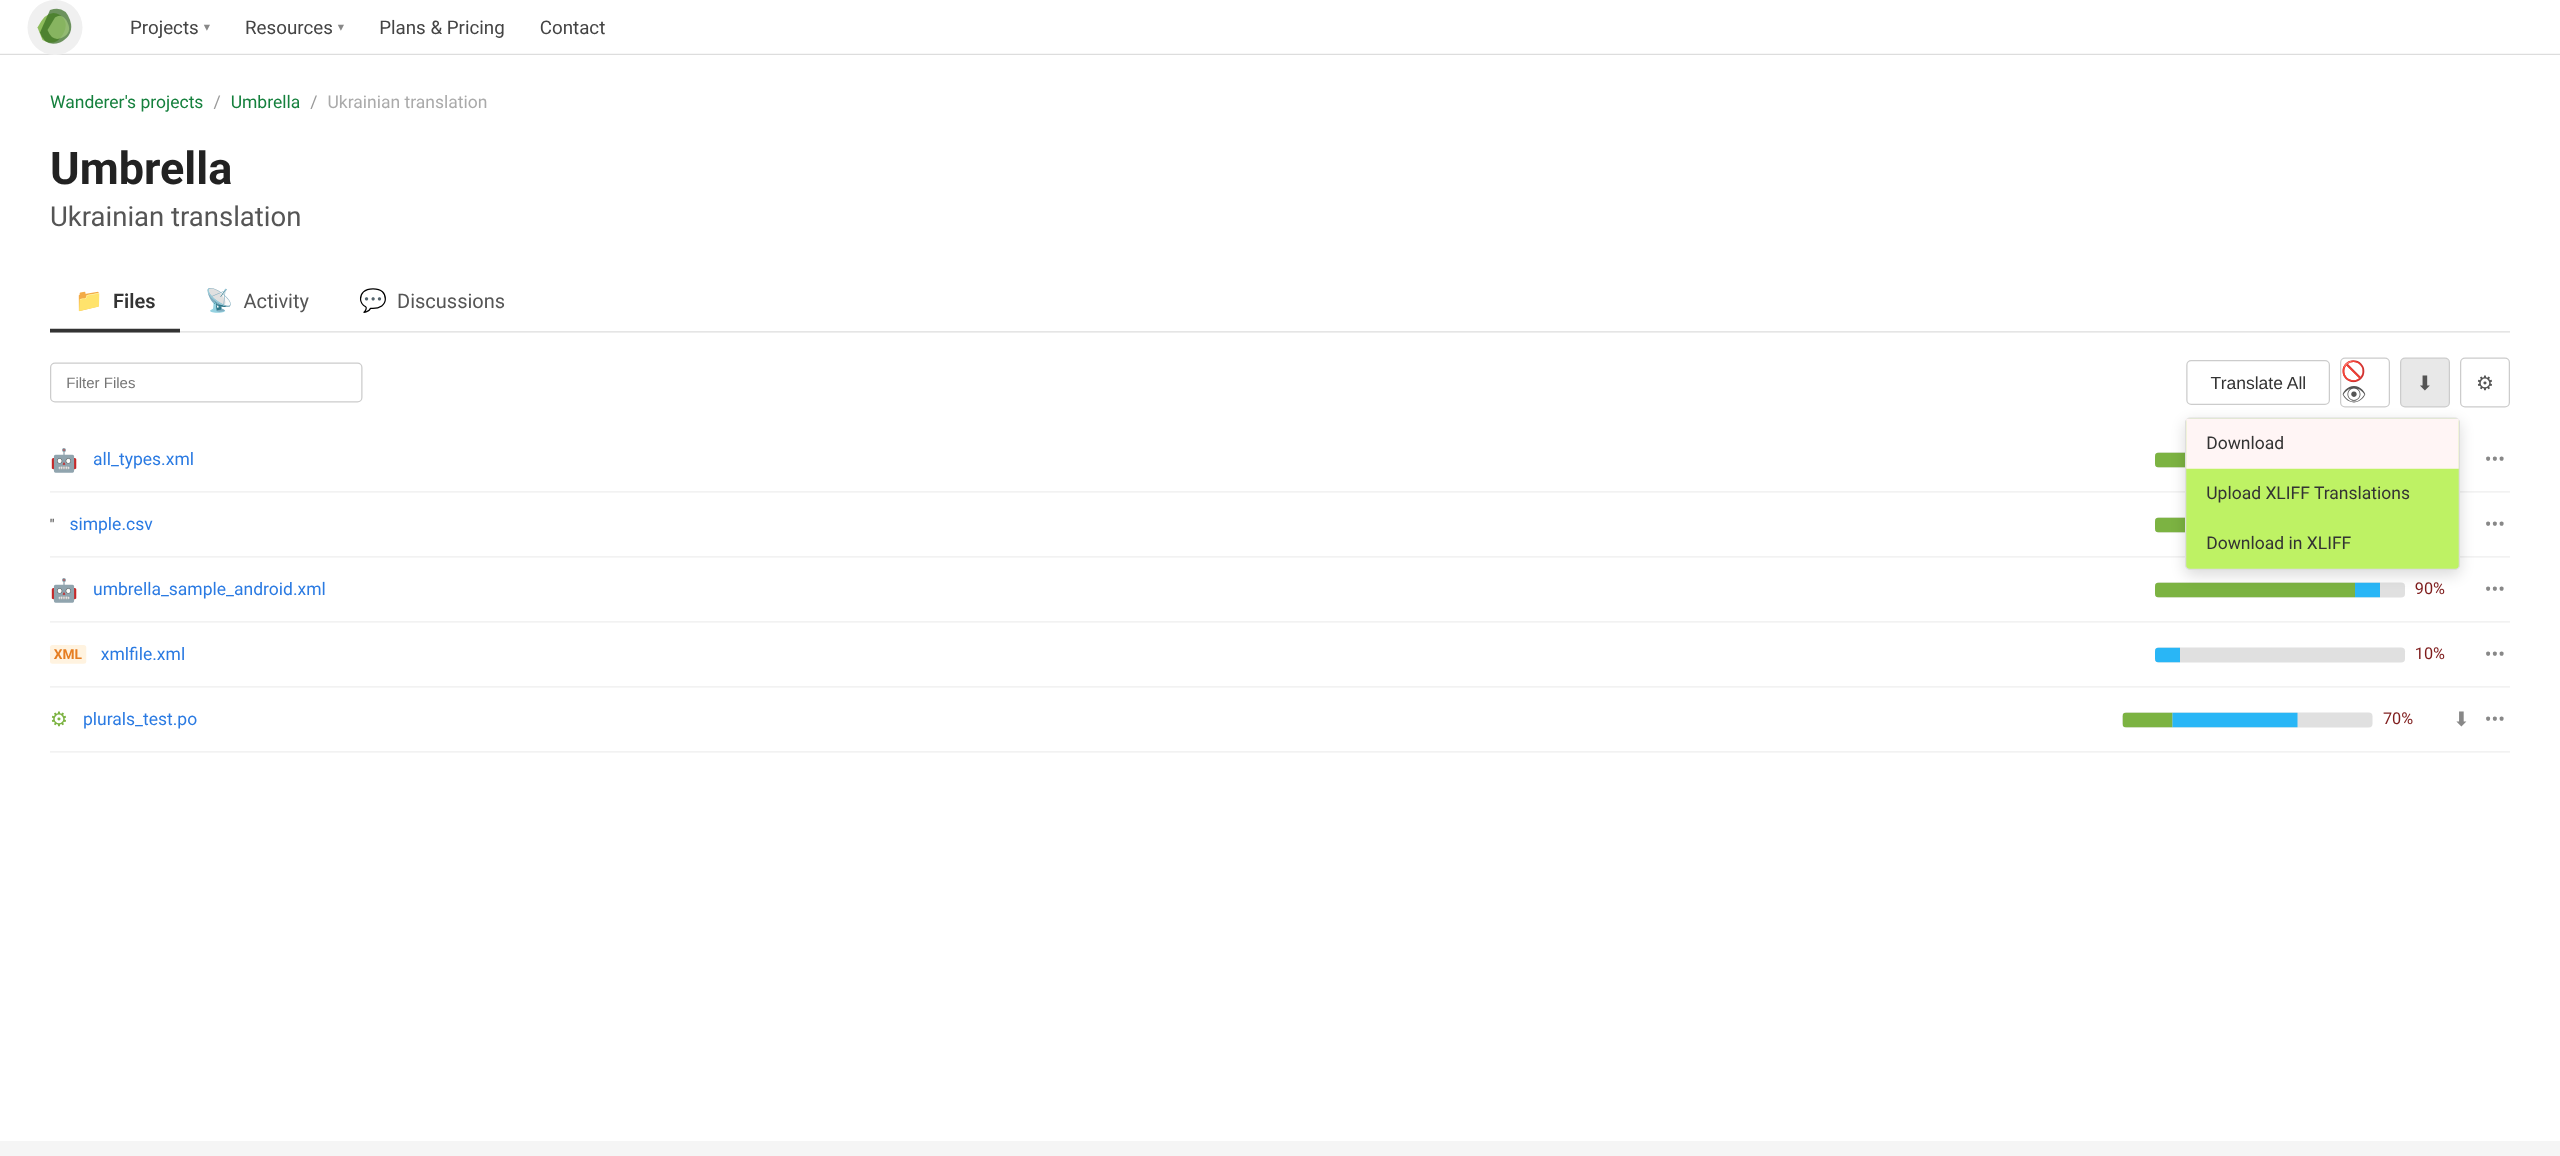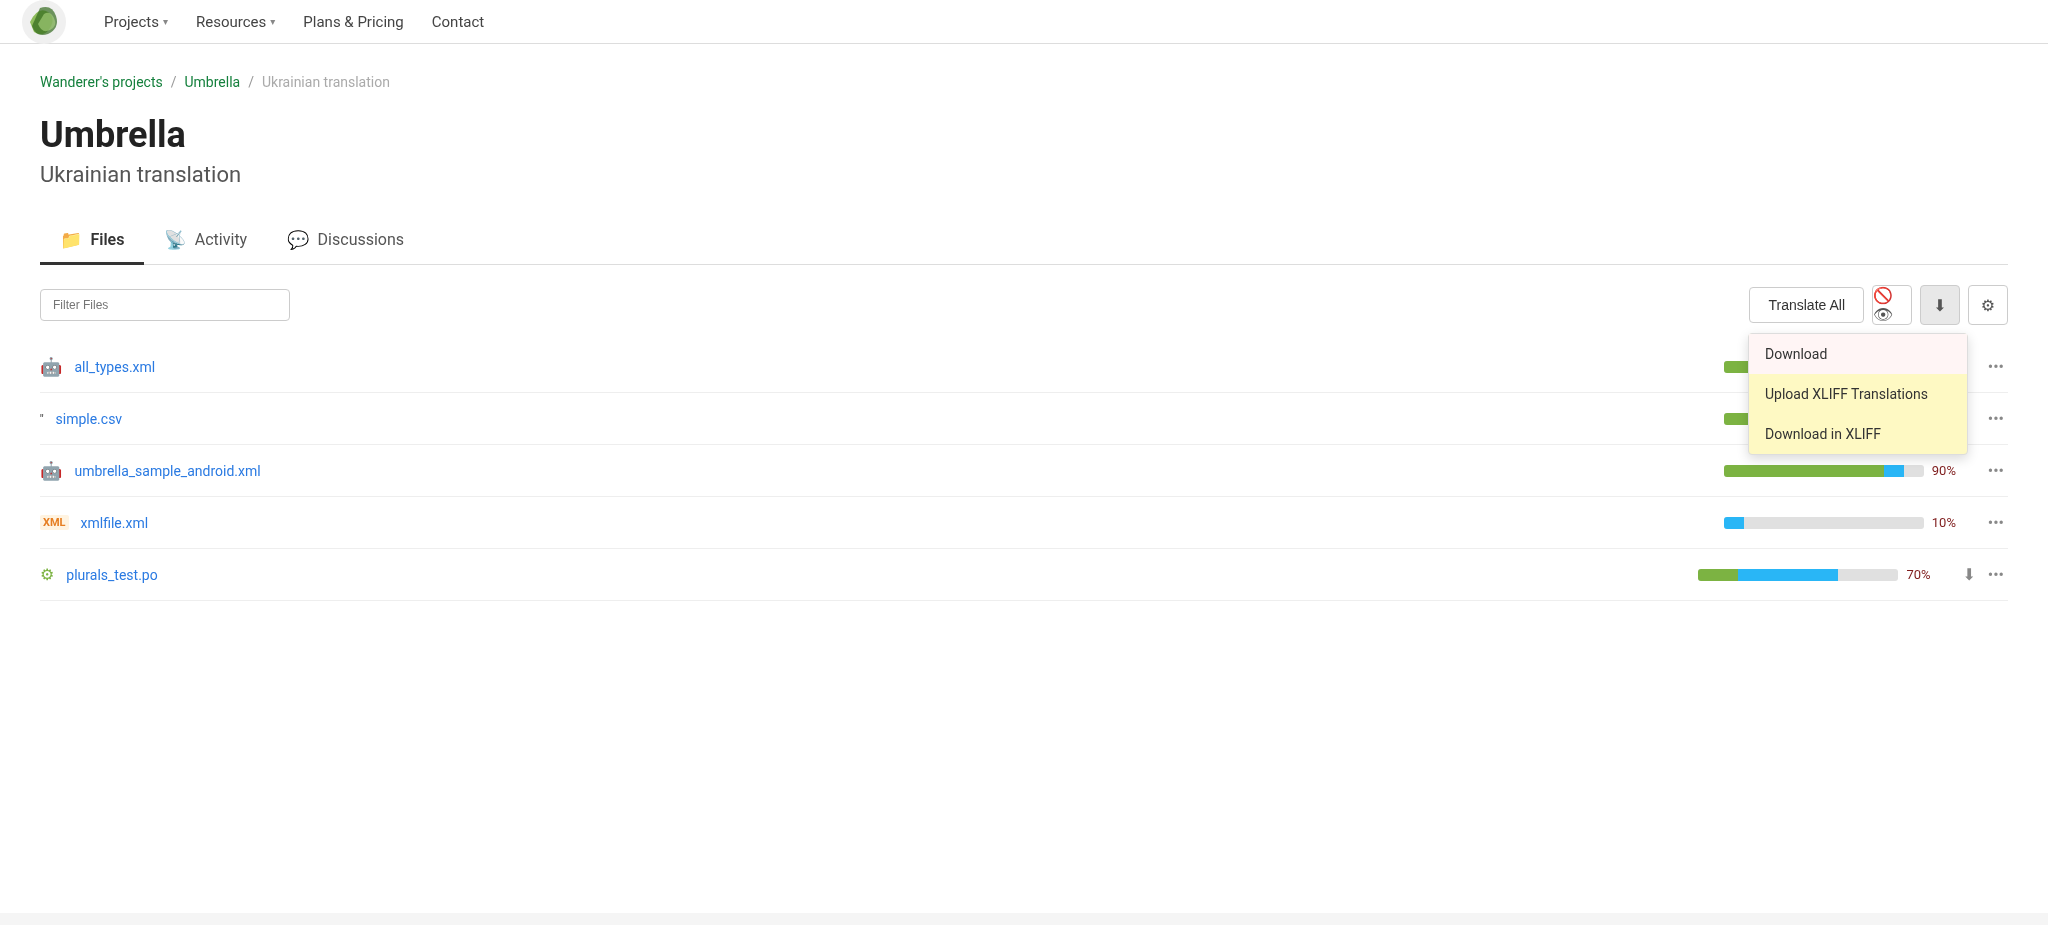--- a/index.html
+++ b/index.html
@@ -74,21 +74,21 @@
     }
     .icon-btn {
       width: 40px; height: 40px; border: 1px solid #ccc; border-radius: 4px;
       background: #fff; cursor: pointer; display: flex; align-items: center;
       justify-content: center; font-size: 16px; color: #555;
     }
     .icon-btn.active { background: #e8e8e8; }
 
     
     .dropdown-menu {
-      position: absolute; top: 48px; right: 40px; background: #fef9c3;
+      position: absolute; top: 48px; right: 40px; background: #bef264;
       border: 1px solid #ddd; border-radius: 4px; box-shadow: 0 4px 12px rgba(0,0,0,0.15);
       z-index: 200; min-width: 220px;
     }
     .dropdown-item {
       padding: 12px 16px; cursor: pointer; font-size: 14px; color: #333;
     }
     .dropdown-item.highlighted { background: #fff5f5; }
 
     
     .file-list { width: 100%; }

